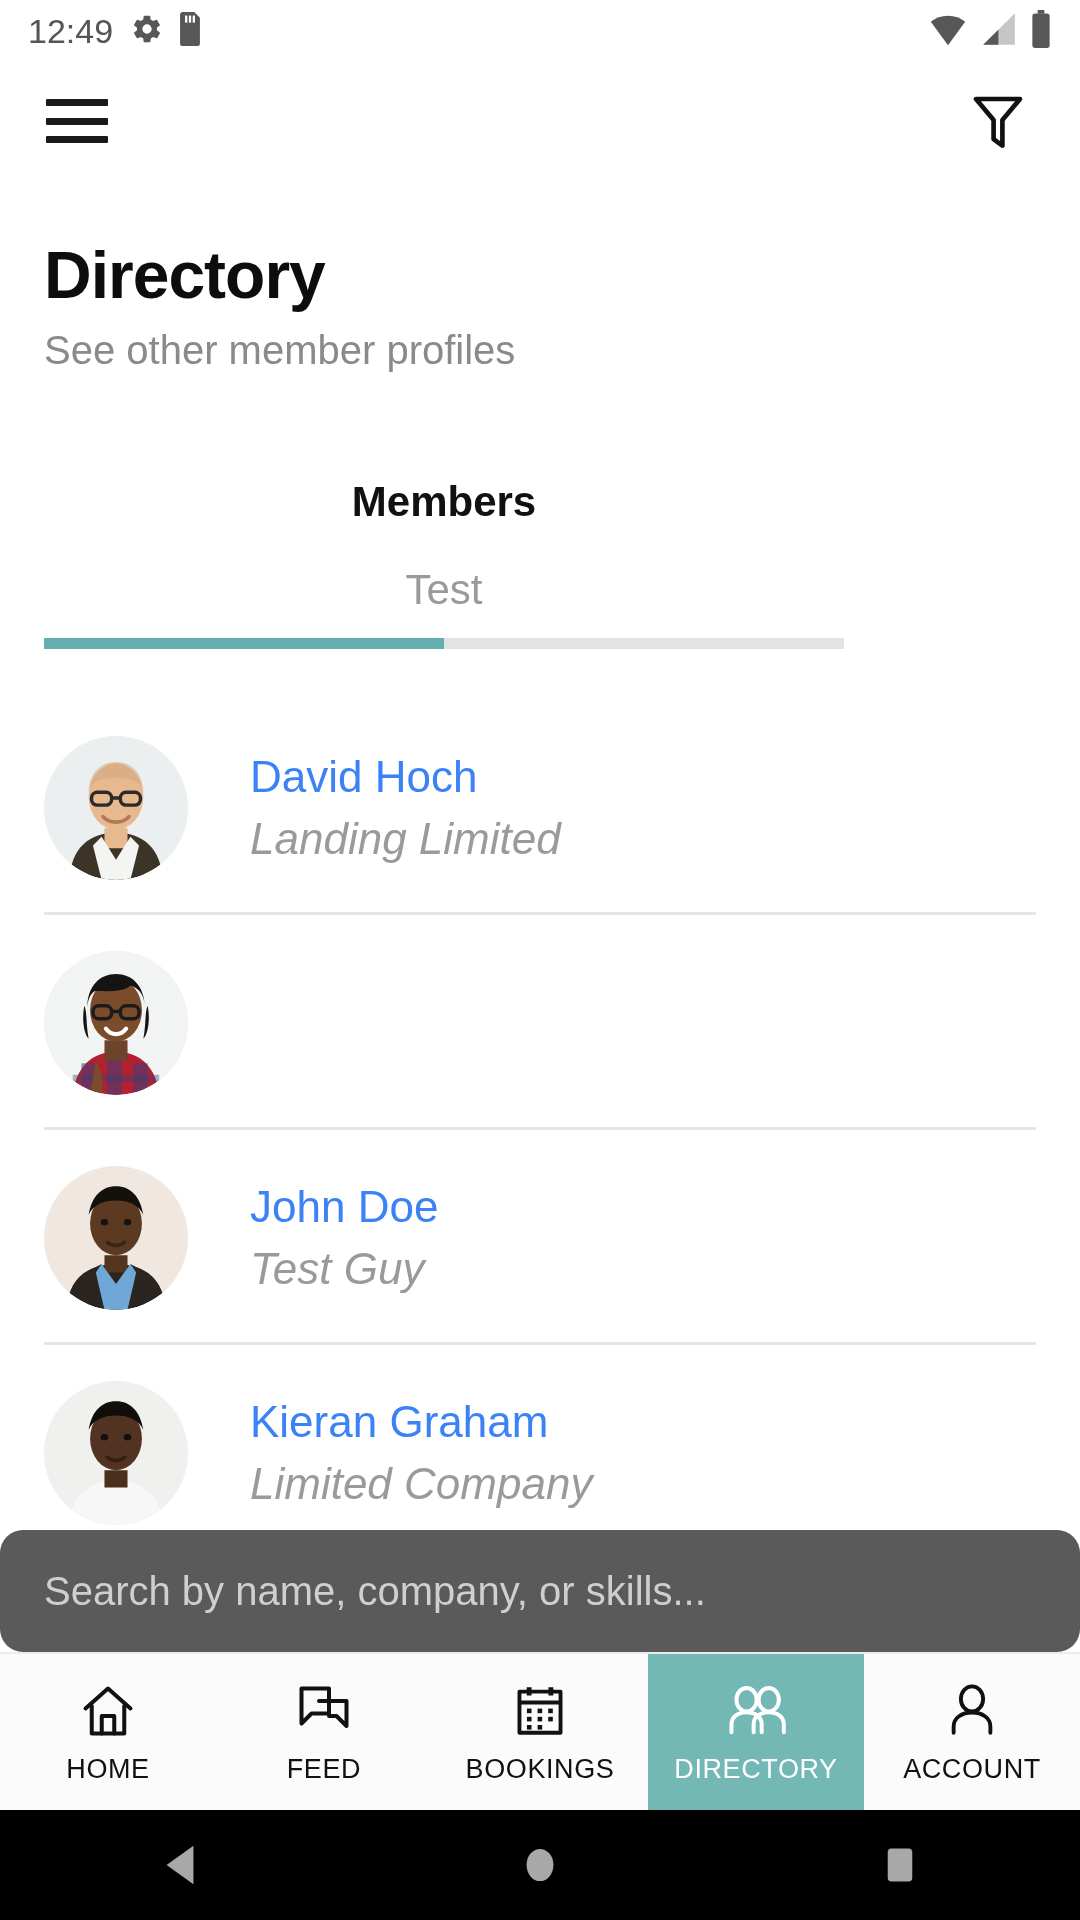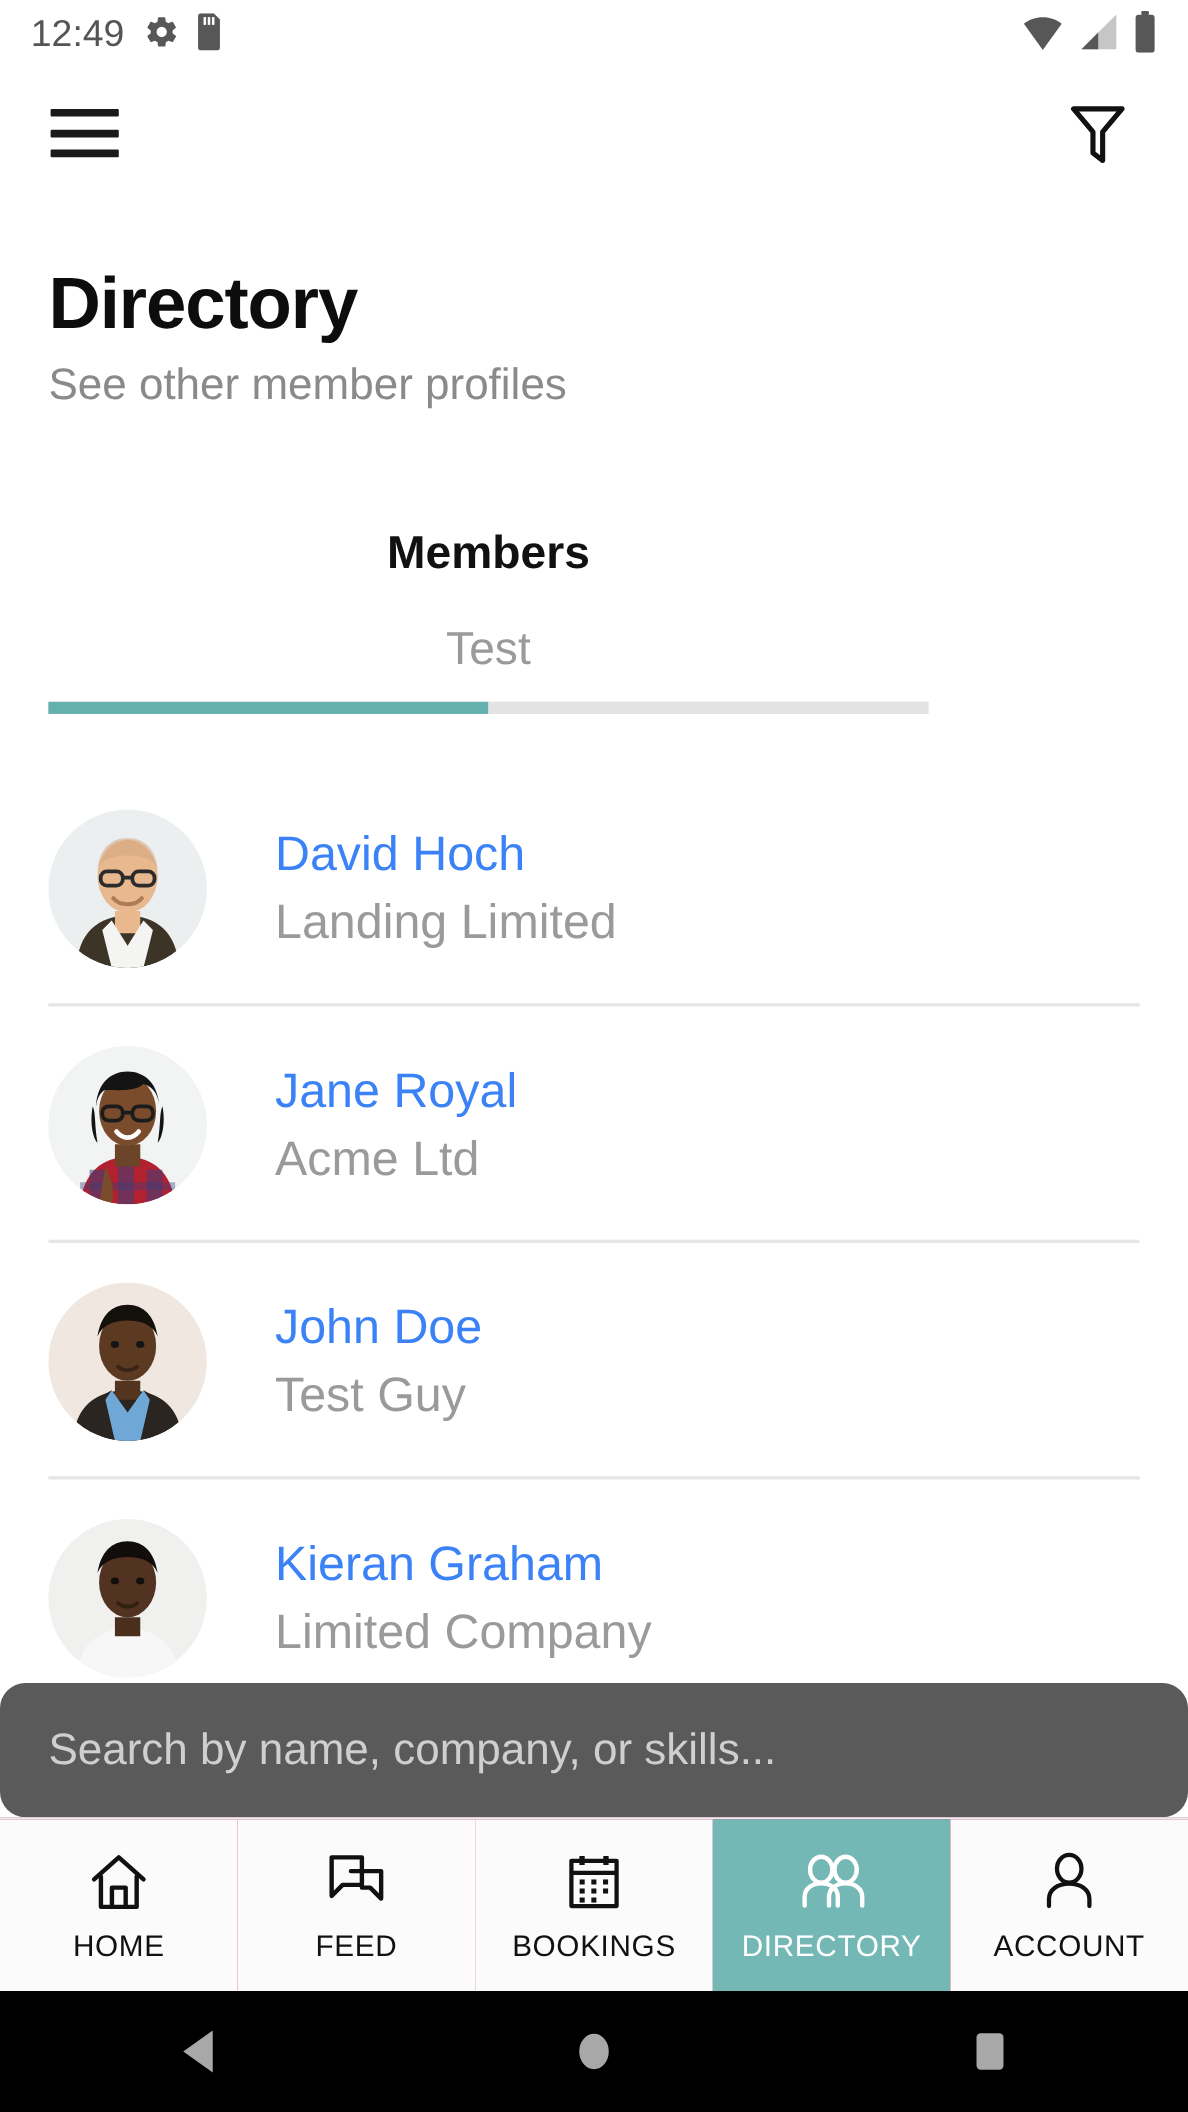--- a/index.html
+++ b/index.html
@@ -56,34 +56,34 @@
   .list { position:absolute; top:700px; left:0; width:1080px; }
   .row { position:relative; height:215px; display:flex; align-items:center; padding:0 44px; }
   .row-sep { position:absolute; left:44px; right:44px; bottom:0; height:3px; background:#e6e6e6; }
   .avatar {
     width:144px; height:144px; border-radius:50%; overflow:hidden; flex:0 0 144px;
     background:#eef1f1; position:relative;
   }
   .avatar svg { display:block; width:144px; height:144px; }
   .row-text { margin-left:62px; }
   .row-name { font-size:44px; color:#3b82f6; line-height:1.12; }
-  .row-company { font-size:44px; color:#9a9a9a; line-height:1.12; margin-top:12px; }
+  .row-company { font-size:44px; color:#9a9a9a; line-height:1.12; margin-top:12px;font-style:italic; }
 
   
   .search-overlay {
     position:absolute; left:0; top:1530px; width:1080px; height:122px;
     background:rgba(26,26,26,0.72);
     display:flex; align-items:center; padding:0 44px;border-radius:23px;
   }
   .search-placeholder { font-size:40px; color:#cfcfcf; }
 
   
   .bottomnav {
     position:absolute; left:0; top:1652px; width:1080px; height:158px;
-    display:flex; background:#be185d; border-top:2px solid #ececec;
+    display:flex; background:#737373; border-top:2px solid #ececec;
   }
   .navitem {
     flex:1; display:flex; flex-direction:column; align-items:center; justify-content:center;
     gap:12px; cursor:pointer; background:#fbfbfb;
   }
   .navitem.active { background:#74b8b6; }
   .navitem .navlabel { font-size:27px; letter-spacing:0.6px; color:#111; }
   .navitem.active .navlabel { color:#ffffff; }
   .navicon { height:62px; display:flex; align-items:center; justify-content:center; }
 
@@ -222,24 +222,20 @@
             <path d="M30 40c0-16 9-24 20-24s20 8 20 24c0-8-3-14-10-16-6 6-22 3-25 4-3 2-5 7-5 12z" fill="#141414"></path>
             <path d="M28 38c-2 10 0 20 3 23-2-11-1-19-3-23zM72 38c2 10 0 20-3 23 2-11 1-19 3-23z" fill="#141414"></path>
             <rect x="34" y="38" width="13" height="9" rx="4" fill="none" stroke="#1c1c1c" stroke-width="2.4"></rect>
             <rect x="53" y="38" width="13" height="9" rx="4" fill="none" stroke="#1c1c1c" stroke-width="2.4"></rect>
             <path d="M47 42h6" stroke="#1c1c1c" stroke-width="2.4"></path>
             <path d="M43 54c4 5 10 5 14 0" stroke="#fff" stroke-width="3" fill="none" stroke-linecap="round"></path>
             <path d="M36 76c4 8 6 14 4 24h-8z" fill="#7a4c2c"></path>
           </g>
         </svg>
       </div>
-      <div class="row-text">
-        <div class="row-name">Jane Royal</div>
-        <div class="row-company">Acme Ltd</div>
-      </div>
       <div class="row-sep"></div>
     </div>
 
     <div class="row">
       <div class="avatar">
         <svg viewBox="0 0 100 100">
           <defs>
               <clipPath id="c3">
                 <circle cx="50" cy="50" r="50"></circle>
               </clipPath>

